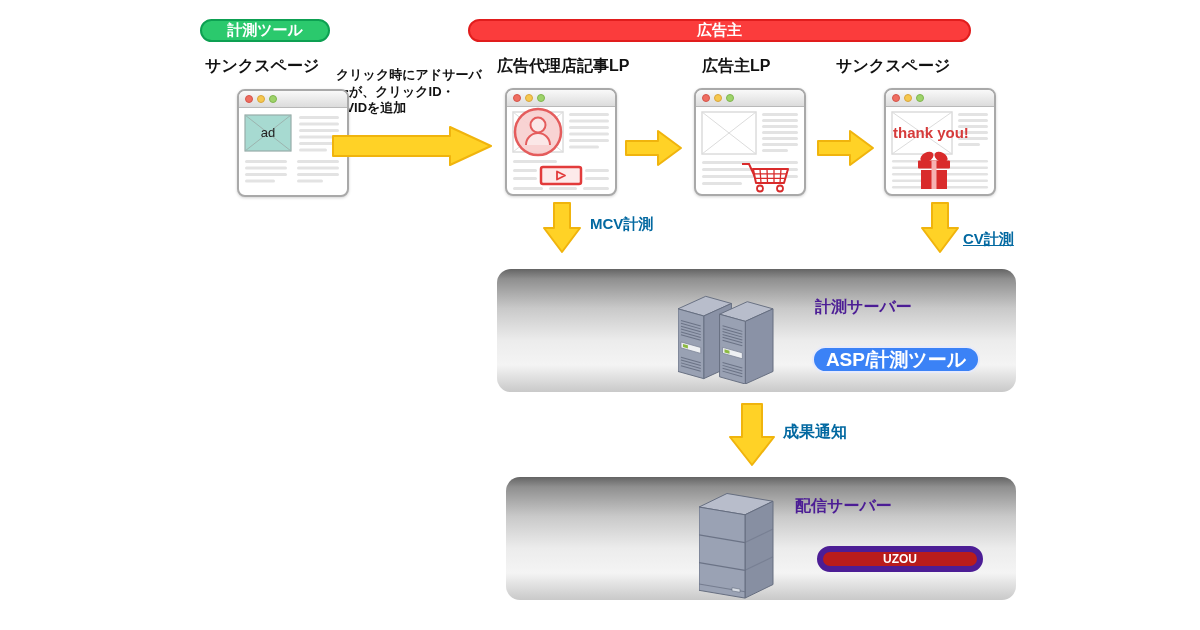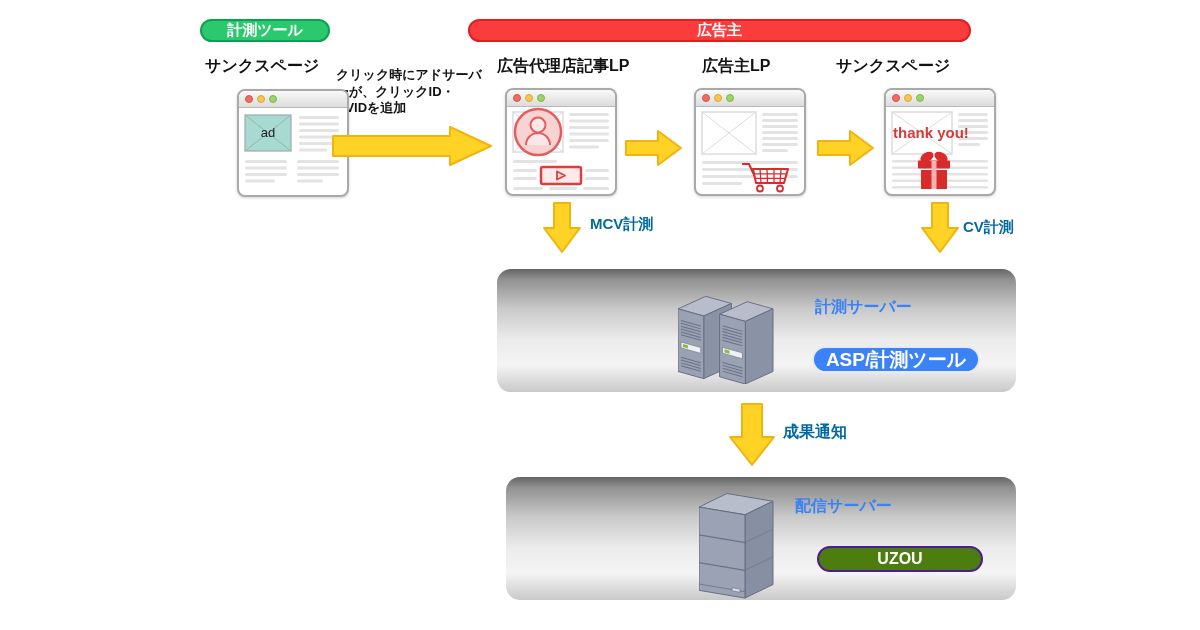--- a/index.html
+++ b/index.html
@@ -36,36 +36,36 @@
     font-weight:bold; color:#111; line-height:1.28; }
 
   .arrow polygon { fill:#FFD226; stroke:#F0B40D; stroke-width:2; stroke-linejoin:round; }
   .arrow { position:absolute; }
   .a-main { left:332px; top:126px; }
   .a-s1 { left:625px; top:129px; } .a-s2 { left:817px; top:129px; }
   .a-mcv { left:543px; top:202px; } .a-cv { left:921px; top:202px; }
   .a-res { left:729px; top:403px; }
 
   .flow-label { position:absolute; font-size:15px; font-weight:bold; color:#0369a1; white-space:nowrap; }
-  .l-mcv { left:590px; top:215px; } .l-cv { left:963px; top:218px; }
+  .l-mcv { left:590px; top:215px; } .l-cv { left:963px; top:230px;text-decoration:underline; }
   .l-res { left:783px; top:422px; font-size:16px; }
 
   .srvbox { position:absolute; border-radius:14px;
     background:linear-gradient(180deg,#646464 0%,#8f8f8f 8%,#c9c9c9 32%,#ececec 58%,#f4f4f4 78%,#c9c9c9 100%); }
   .srv1 { left:497px; top:269px; width:519px; height:123px; }
   .srv2 { left:506px; top:477px; width:510px; height:123px; }
-  .srv-title { position:absolute; font-size:16px; font-weight:bold; color:#3b82f6; white-space:nowrap; }
+  .srv-title { position:absolute; font-size:16px; font-weight:bold; color:#4c1d95; white-space:nowrap; }
   .st1 { left:815px; top:297px; } .st2 { left:795px; top:496px; }
 
   .pill { position:absolute; border-radius:14px; color:#fff; font-weight:bold;
     display:flex; align-items:center; justify-content:center; }
   .pill-asp  { left:812px; top:346px; width:168px; height:27px; background:#3b82f6;
     border:2px solid #e6eafb; font-size:19px; }
-  .pill-uzou { left:817px; top:546px; width:166px; height:26px; background:#4d7c0f;
-    border:2px solid #4c1d95; font-size:16px; }
+  .pill-uzou { left:817px; top:546px; width:166px; height:26px; background:#b91c1c;
+    border:6px solid #4c1d95; font-size:12px; }
 
   .towers { position:absolute; }
   .tw-double { left:678px; top:282px; }
   .tw-single { left:699px; top:478px; }
   .tw-top   { fill:#b8bdcb; stroke:#646c7e; stroke-width:1; }
   .tw-side  { fill:#8a92a6; stroke:#646c7e; stroke-width:1; }
   .tw-front { fill:#99a1b3; stroke:#646c7e; stroke-width:1; }
   .tw-vents { stroke:#6b7386; stroke-width:1.1; fill:none; }
   .tw-bay { fill:#eef0f3; stroke:#7a8294; stroke-width:.8; }
   .tw-led { fill:#8cba42; }

